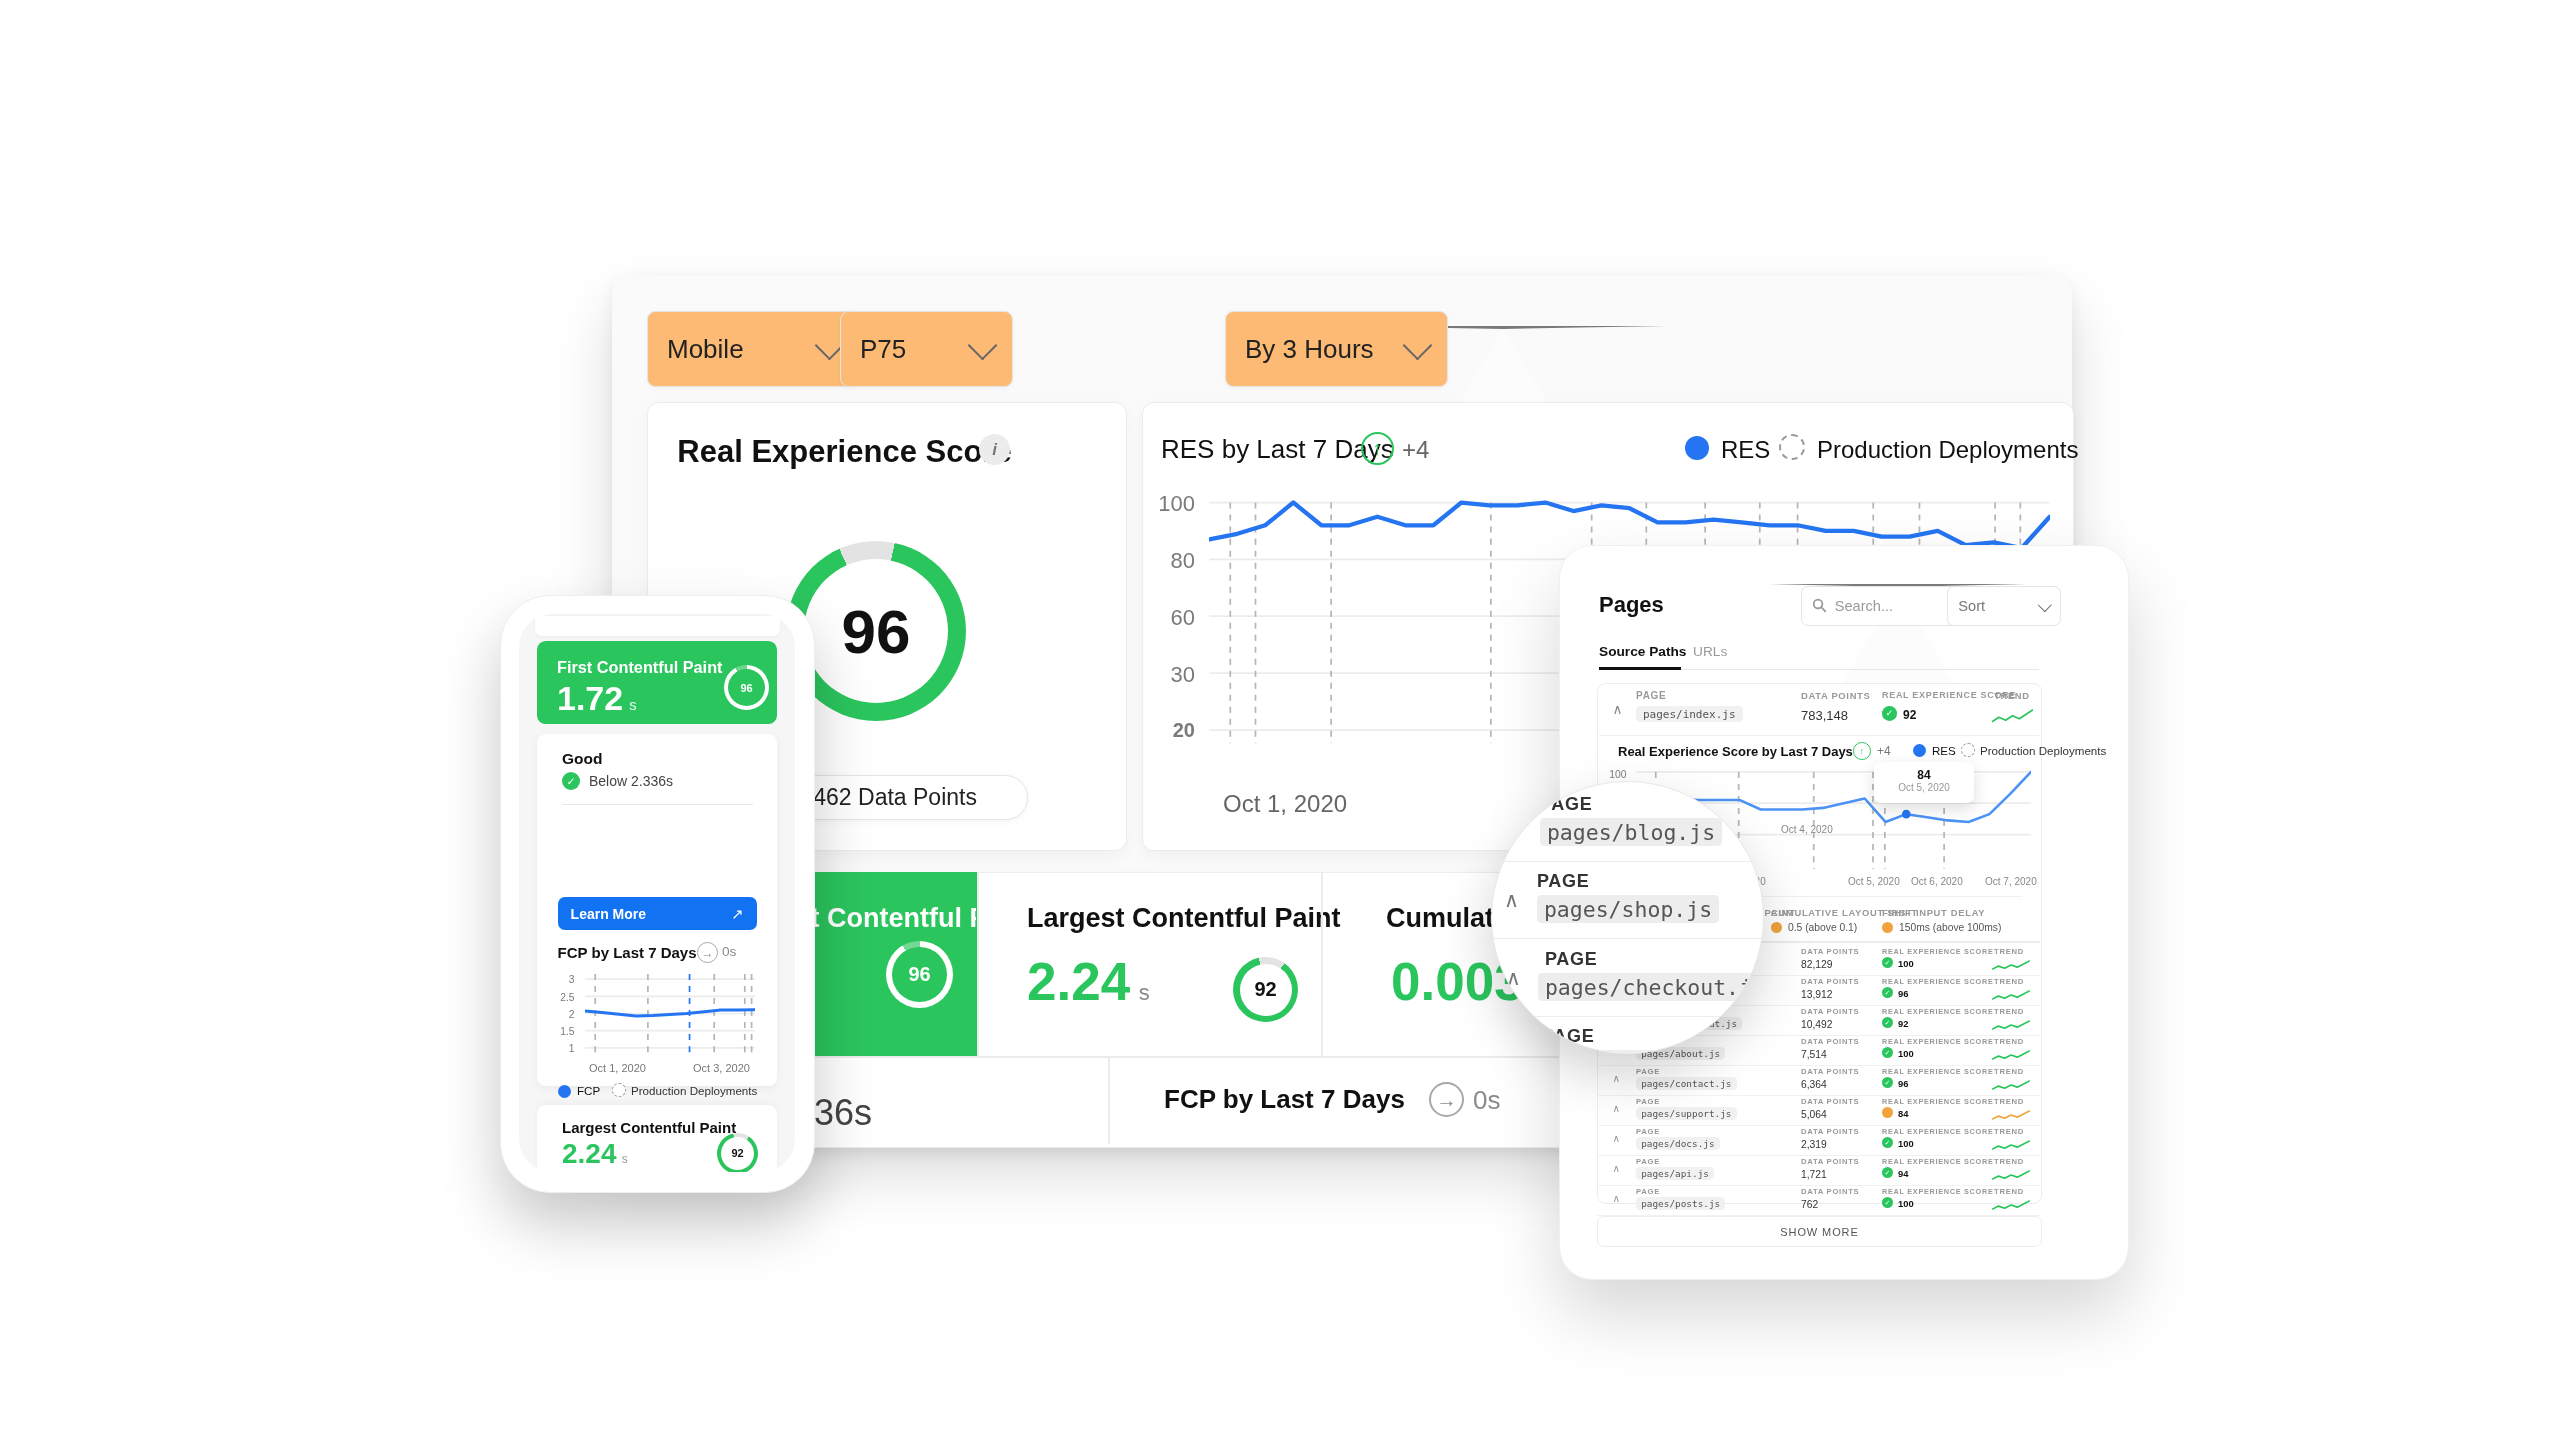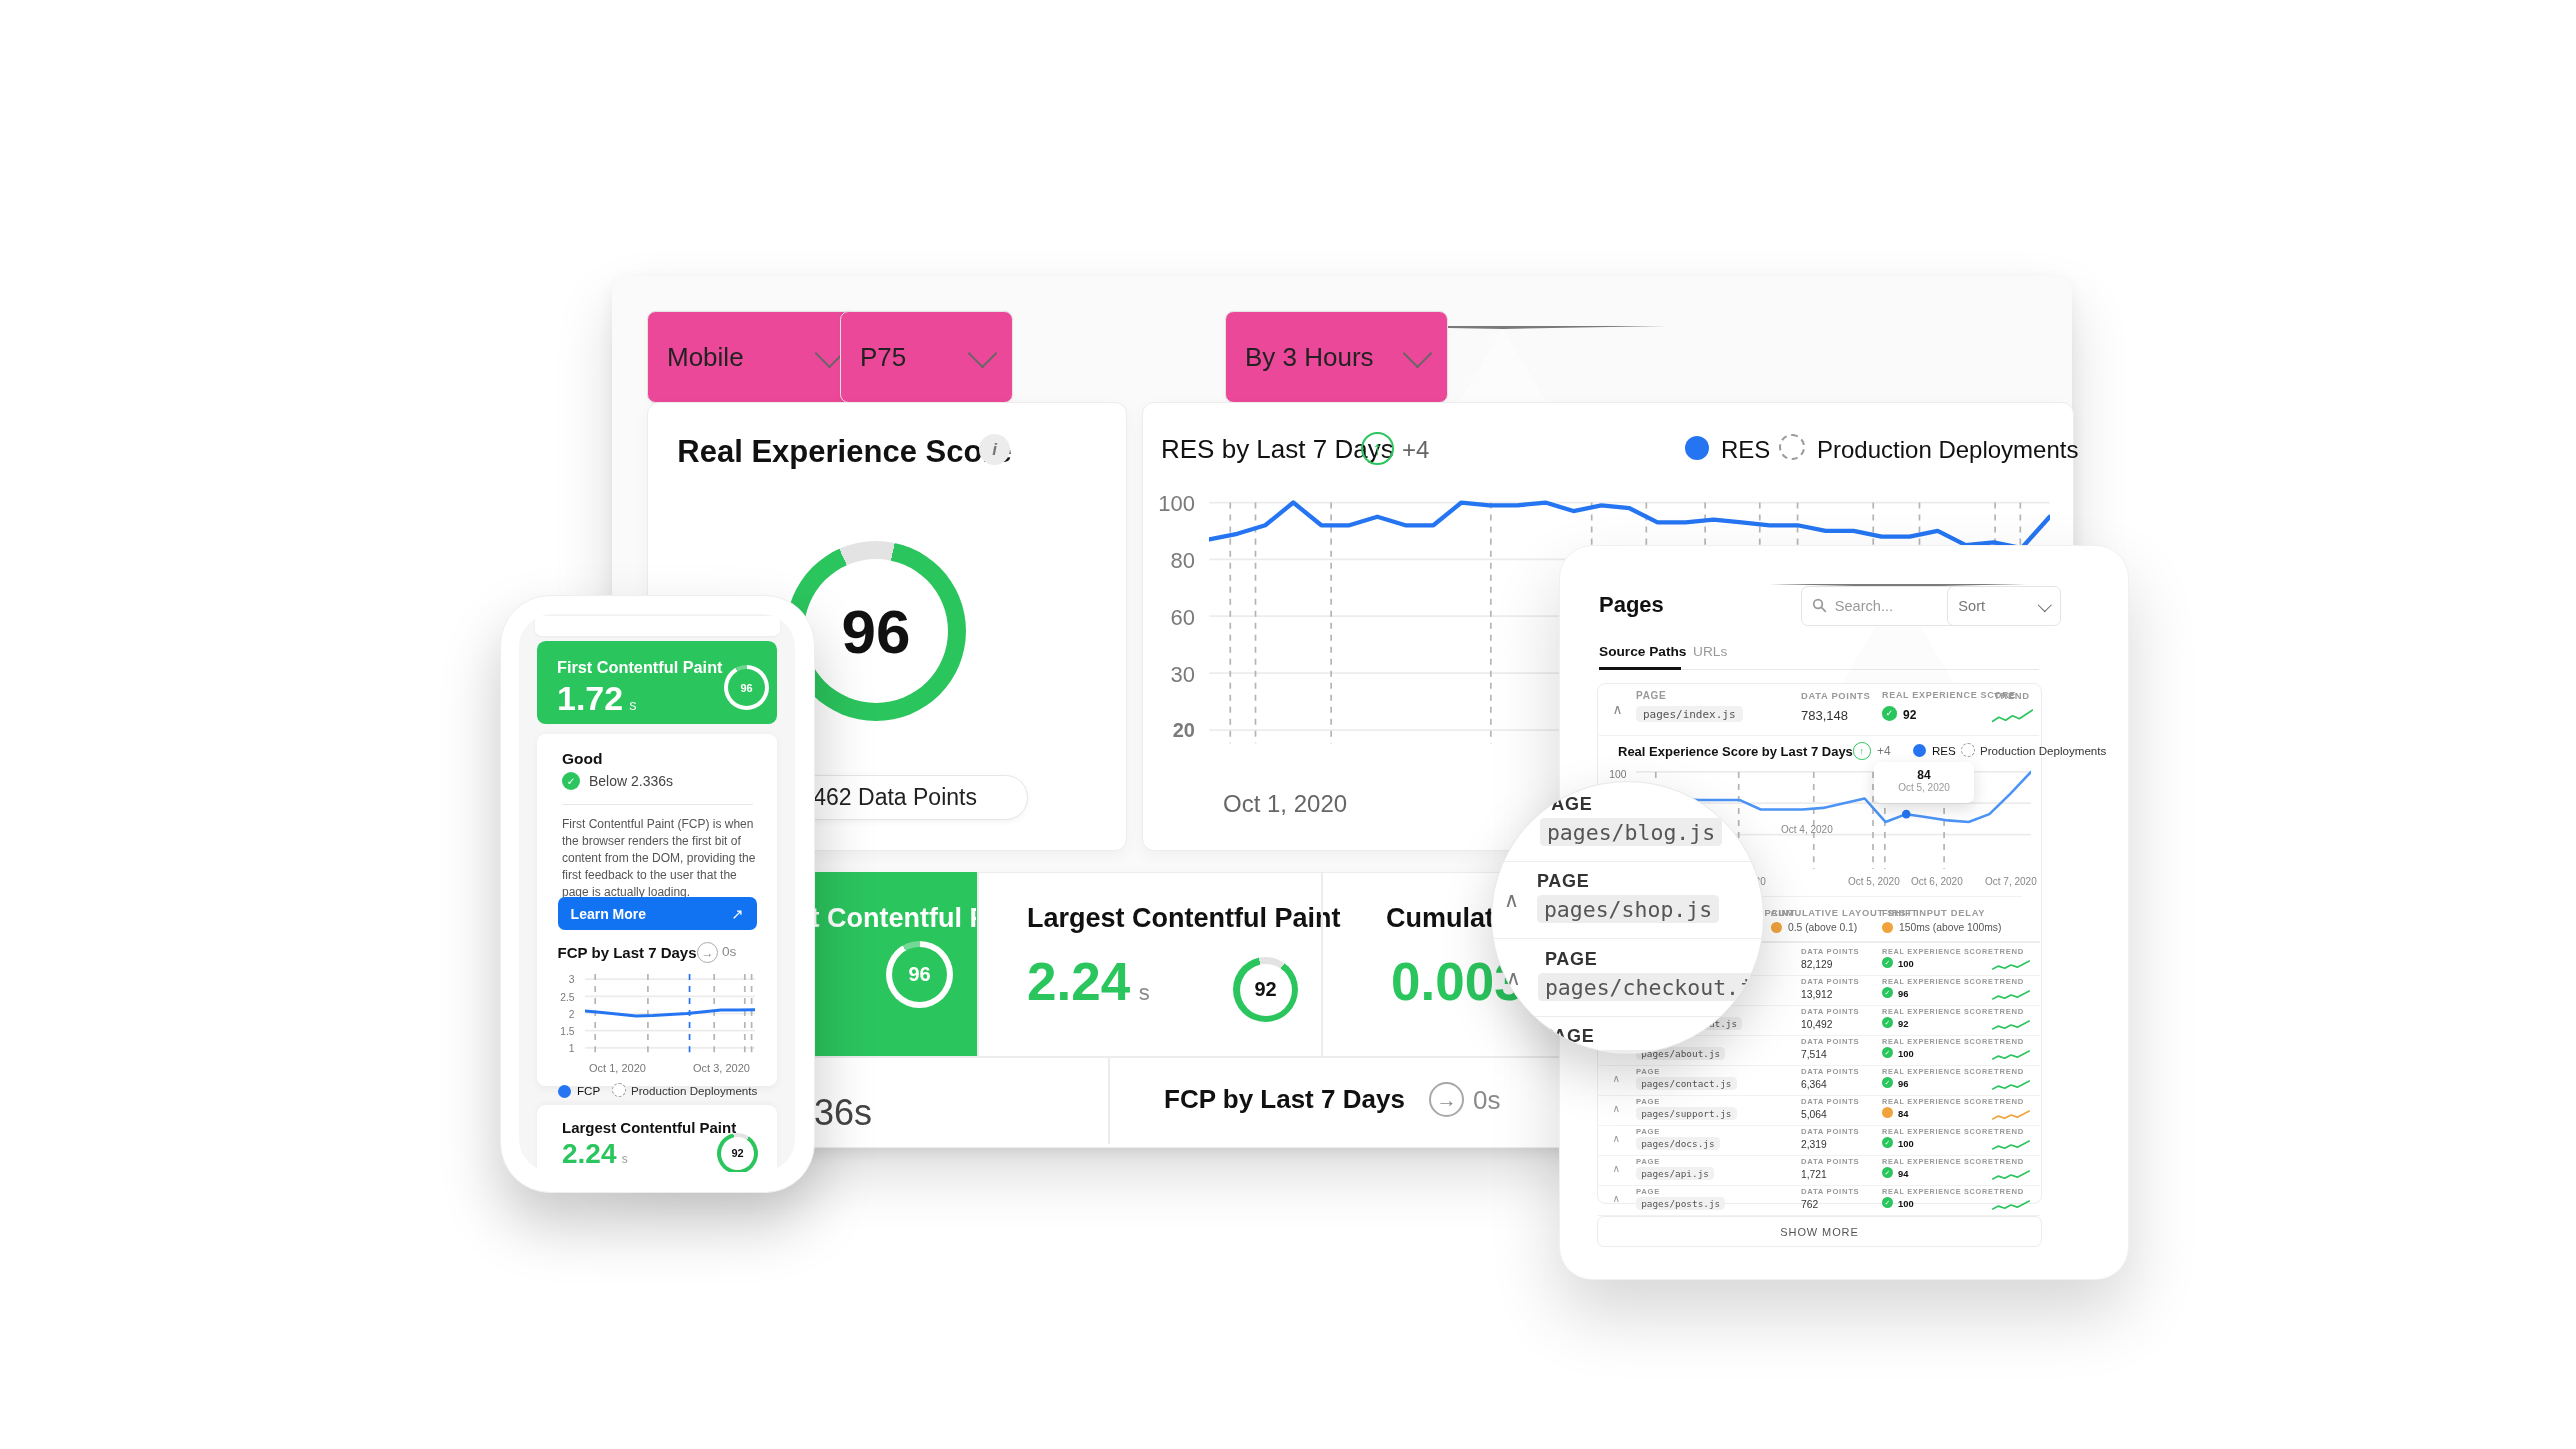--- a/index.html
+++ b/index.html
@@ -1,20 +1,20 @@
 <!DOCTYPE html>
 <html style="font-size:13.7px"><head>
 <meta charset="utf-8">
 <style>
   html,body{margin:0;padding:0;background:#fff;font-family:"Liberation Sans",sans-serif;color:#111;}
   #stage{position:relative;width:2576px;height:1449px;background:#fff;overflow:hidden;}
   .abs{position:absolute;}
   .panel{background:#fafafa;border-radius:17px;box-shadow:0 29px 60px rgba(0,0,0,.14),0 5.2px 15.5px rgba(0,0,0,.06);}
   .card{background:#fff;border:0.9px solid #ececec;border-radius:12px;box-shadow:0 5.2px 15.5px rgba(0,0,0,.04);}
-  .select{background:#ec4899;border:0.9px solid #e4e4e4;border-radius:8.6px;display:flex;align-items:center;justify-content:space-between;padding:16px 19px;font-size:26px;color:#222;box-shadow:0 1.7px 5.2px rgba(0,0,0,.03);}
+  .select{background:#fdba74;border:0.9px solid #e4e4e4;border-radius:8.6px;display:flex;align-items:center;justify-content:space-between;padding:8px 19px;font-size:26px;color:#222;box-shadow:0 1.7px 5.2px rgba(0,0,0,.03);}
   .chev{width:19px;height:19px;border-right:2.6px solid #666;border-bottom:2.6px solid #666;transform:rotate(45deg);margin-top:-6.9px;}
   .dot{border-radius:50%;display:inline-block;}
   .dashcirc{border:2.6px dashed #9a9a9a;border-radius:50%;background:#fff;}
   .gauge{border-radius:50%;display:flex;align-items:center;justify-content:center;}
   .gauge .inner{border-radius:50%;display:flex;align-items:center;justify-content:center;font-weight:bold;}
   .uplabel{color:#999;letter-spacing:0.7px;font-weight:bold;}
   .chip{font-family:"DejaVu Sans Mono",monospace;background:#f1f1f1;color:#555;border-radius:4.3px;padding:1.7px 6.9px;display:inline-block;}
   .check{border-radius:50%;color:#fff;display:inline-flex;align-items:center;justify-content:center;}
   .vline{background:#ececec;}
   .hline{background:#ececec;}
@@ -358,21 +358,20 @@
       <div class="gauge" style="position:absolute;left:187px;top:24px;width:45px;height:45px;background:conic-gradient(from -30deg,rgba(255,255,255,.3) 0 30deg,#fff 30deg);">
         <div class="inner" style="width:37px;height:37px;background:#2bc55e;color:#fff;font-size:11px;">96</div>
       </div>
     </div>
 
     <div style="position:absolute;left:18px;top:120px;width:240px;height:352px;background:#fff;border-radius:8.6px;box-shadow:0 2.6px 8.6px rgba(0,0,0,.05);">
       <div style="position:absolute;left:25px;top:15.5px;font-size:15.5px;font-weight:bold;">Good</div>
       <span class="check" style="position:absolute;left:25px;top:38px;width:18px;height:18px;background:#2bc55e;font-size:10.3px;">✓</span>
       <div style="position:absolute;left:52px;top:39px;font-size:14px;color:#444;">Below 2.336s</div>
       <div style="position:absolute;left:25px;top:70px;width:191px;height:0.9px;background:#e6e6e6;"></div>
-      <div style="position:absolute;left:25px;top:82px;width:199px;font-size:12px;line-height:17px;color:#555;">First Contentful Paint (FCP) is when the browser renders the first bit of content from the DOM, providing the first feedback to the user that the page is actually loading.</div>
       <div style="position:absolute;left:20.6px;top:163px;width:199px;height:33px;background:#1173f2;border-radius:6.9px;display:flex;align-items:center;justify-content:space-between;padding:0 13px;box-sizing:border-box;">
         <span style="color:#fff;font-size:14px;font-weight:bold;">Learn More</span>
         <span style="color:#fff;font-size:14.6px;">↗</span>
       </div>
       <div style="position:absolute;left:20.6px;top:210px;font-size:15px;font-weight:bold;">FCP by Last 7 Days</div>
       <div style="position:absolute;left:160px;top:208px;width:19px;height:19px;border:1.7px solid #aaa;border-radius:50%;color:#888;display:flex;align-items:center;justify-content:center;font-size:12px;">→</div>
       <div style="position:absolute;left:185px;top:210px;font-size:13.7px;color:#888;">0s</div>
 
       <div class="ticklabel" style="position:absolute;left:15.5px;top:240px;width:22px;font-size:10.3px;">3</div>
       <div class="ticklabel" style="position:absolute;left:15.5px;top:258px;width:22px;font-size:10.3px;">2.5</div>

